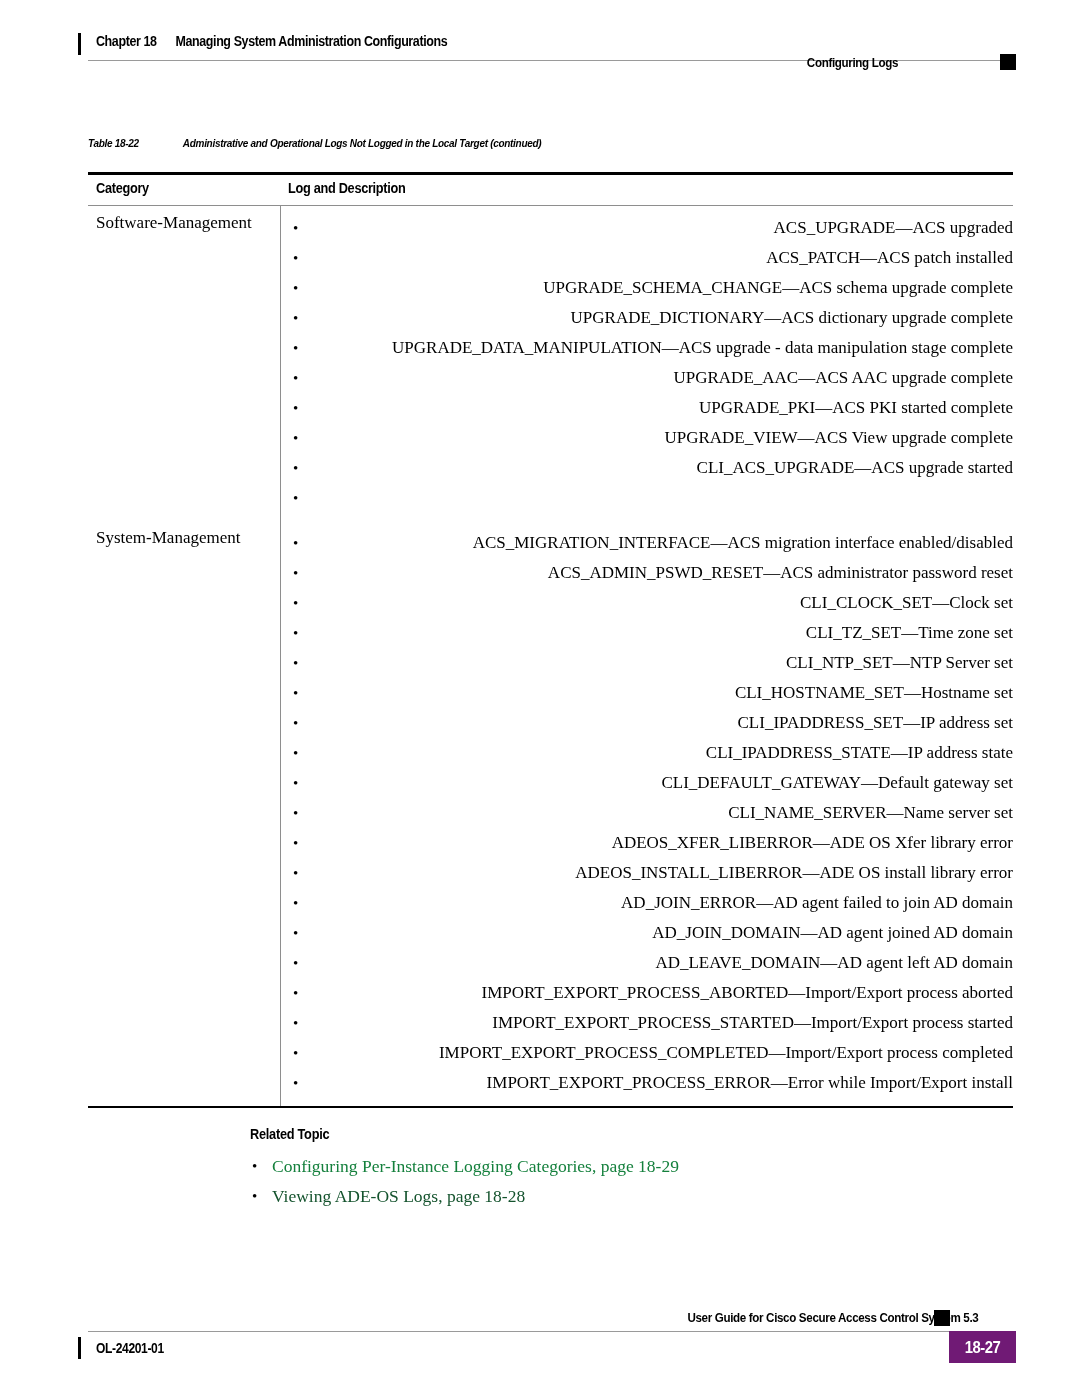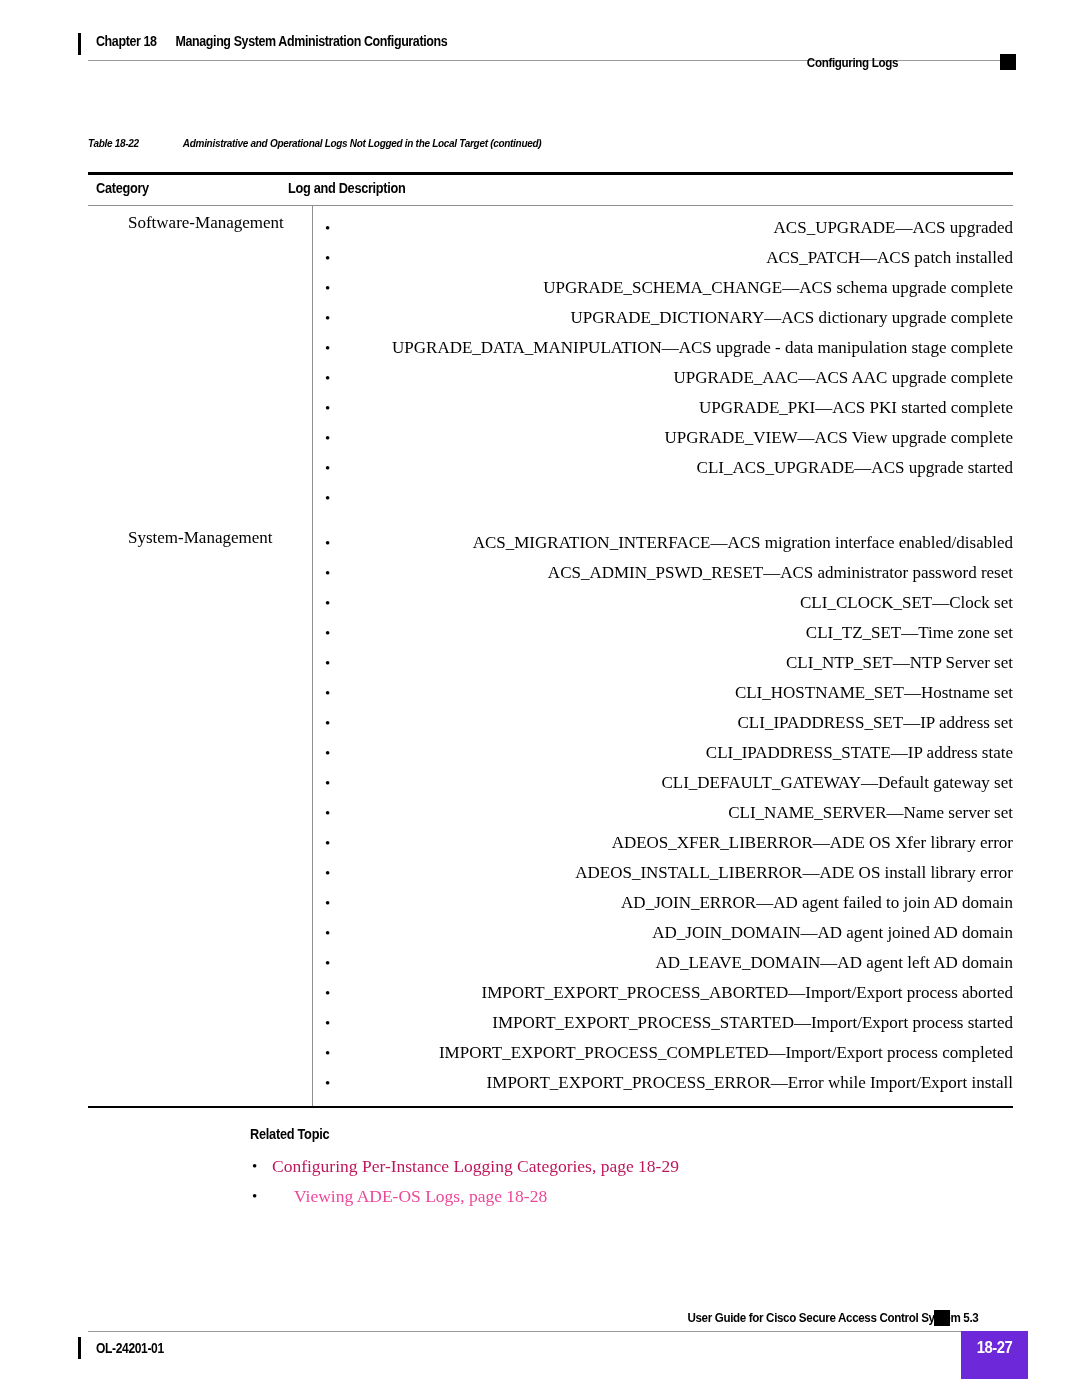--- a/index.html
+++ b/index.html
@@ -123,21 +123,21 @@
     font-family: "Liberation Sans", "DejaVu Sans", sans-serif;
     font-weight: bold;
     font-size: 14.5px;
     letter-spacing: -0.35px;
     transform: scaleX(0.88);
     transform-origin: left top;
   }
   .tbl-head .cell-cat { left: 8px; }
   .tbl-head .cell-log { left: 200px; }
 
-  .tbl-body { position: relative; margin-left: 32px; }
+  .tbl-body { position: relative; }
   .col-divider {
     position: absolute;
     left: 192px;
     top: 0;
     bottom: 0;
     width: 1px;
     background: #8e8e8e;
   }
   .cat-group {
     position: relative;
@@ -263,23 +263,22 @@
     font-size: 14px;
     letter-spacing: -0.4px;
     transform: scaleX(0.86);
     transform-origin: left top;
   }
   .footer-pagebox {
     position: absolute;
     left: 949px;
     top: 1331px;
     width: 67px;
-    height: 48px;
-    background: #6d28d9;
-    margin-left: 12px;
+    height: 32px;
+    background: #701a75;
   }
   .footer-pagenum {
     position: absolute;
     left: 0;
     top: 0;
     width: 67px;
     height: 32px;
     line-height: 32px;
     text-align: center;
     color: #ffffff;
@@ -362,22 +361,22 @@
           <div class="pad-bottom"></div>
         </div>
       </div>
   </div>
   <div class="tbl-rule-bottom"></div>
 </div>
 
 <div class="related">
   <div class="related-head">Related Topic</div>
   <ul class="related-list" id="related-host">
-      <li class="related-item"><span class="bullet">•</span><a class="related-link" href="#" style="color: #be185d; text-align: center;">Configuring Per-Instance Logging Categories, page 18-29</a></li>
-      <li class="related-item"><span class="bullet">•</span><a class="related-link" href="#" style="color: #ec4899; margin-left: 22px;">Viewing ADE-OS Logs, page 18-28</a></li>
+      <li class="related-item"><span class="bullet">•</span><a class="related-link" href="#" style="color: #15803d; text-align: center;">Configuring Per-Instance Logging Categories, page 18-29</a></li>
+      <li class="related-item"><span class="bullet">•</span><a class="related-link" href="#" style="color: #14532d;">Viewing ADE-OS Logs, page 18-28</a></li>
     </ul>
 </div>
 
 <div>
   <div class="footer-guide">User Guide for Cisco Secure Access Control System 5.3</div>
   <div class="footer-square"></div>
   <div class="footer-rule"></div>
   <div class="footer-tick"></div>
   <div class="footer-docid">OL-24201-01</div>
   <div class="footer-pagebox">

